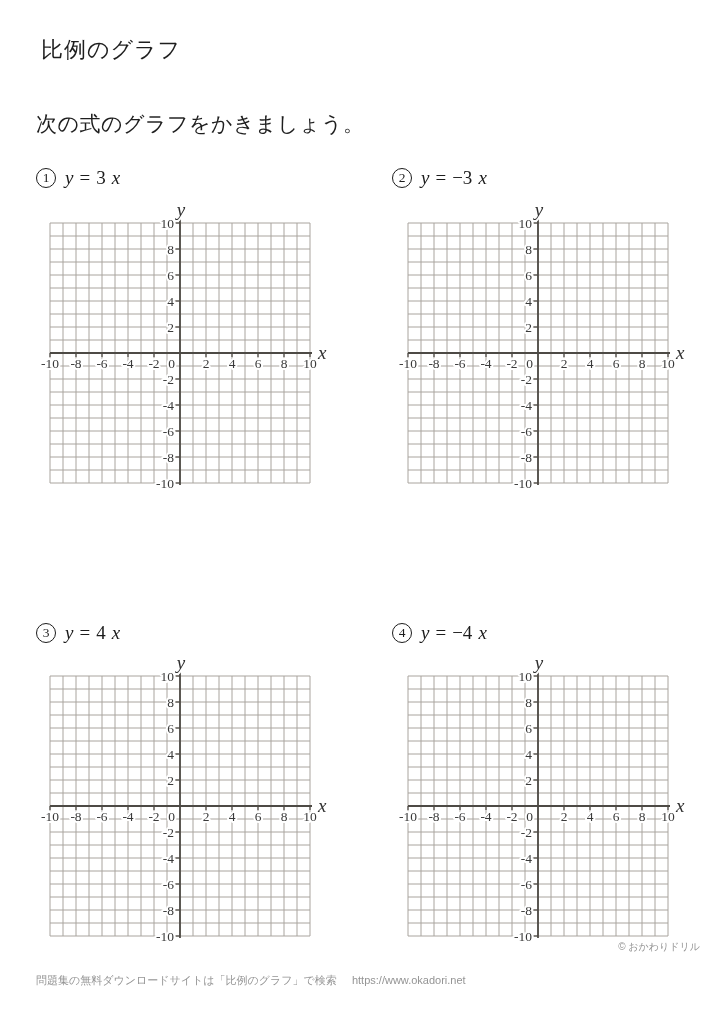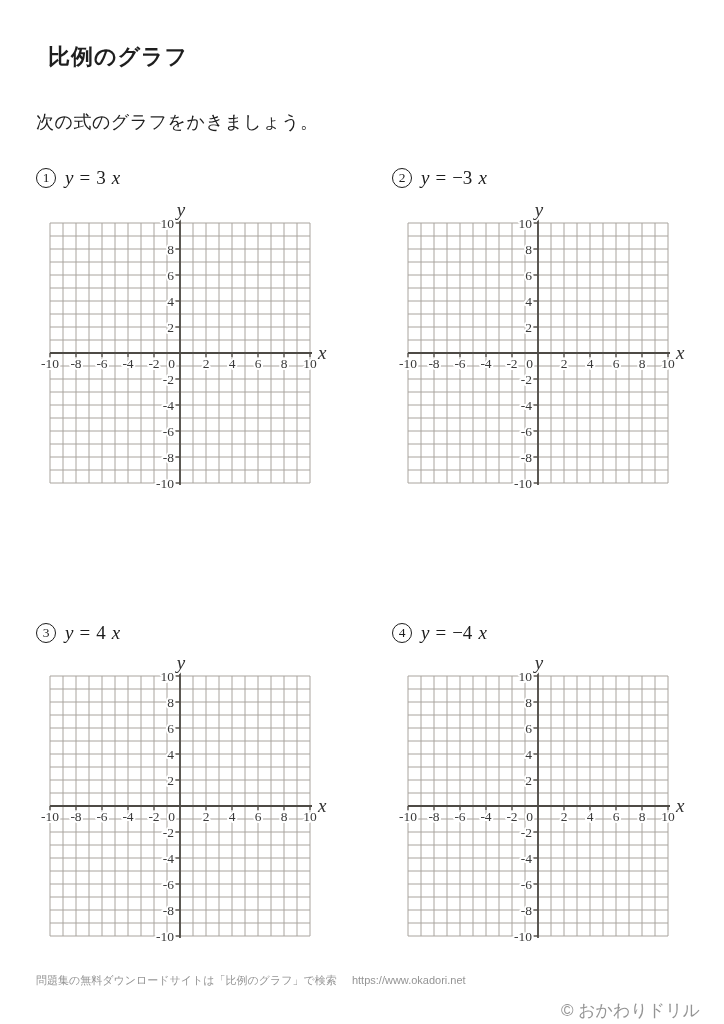--- a/index.html
+++ b/index.html
@@ -1,39 +1,39 @@
 <!DOCTYPE html>
 <html><head>
 <meta charset="utf-8">
 <style>
   html,body{margin:0;padding:0;background:#fff;}
   .page{position:relative;width:724px;height:1024px;background:#ffffff;overflow:hidden;
         font-family:"Liberation Sans",sans-serif;}
-  .page-title{position:absolute;left:36px;top:30px;margin:12px;font-size:22px;font-weight:700;
+  .page-title{position:absolute;left:36px;top:30px;margin:5px;font-size:22px;font-weight:400;
         color:#1e1e1e;letter-spacing:1px;}
-  .instruction{position:absolute;left:36px;top:110px;margin:0;font-size:18px;color:#1e1e1e;
+  .instruction{position:absolute;left:36px;top:110px;margin:0;font-size:21px;color:#1e1e1e;
         letter-spacing:.5px;}
   .prob{position:absolute;display:flex;align-items:center;color:#1c1c1c;}
   .pnum{box-sizing:border-box;width:20px;height:20px;border:1.4px solid #1c1c1c;border-radius:50%;
         display:flex;align-items:center;justify-content:center;font-size:13.5px;
         font-family:"Liberation Serif",serif;line-height:1;}
   .eq{margin-left:9px;font-family:"Liberation Serif",serif;font-size:19px;color:#1c1c1c;
         display:flex;align-items:baseline;}
   .eq .lhs,.eq .varx{font-style:italic;}
   .eq .rel{margin:0 6px;}
   .eq .varx{margin-left:6px;}
   .plot{position:absolute;width:316px;height:306px;}
   .plot svg{display:block;}
   .tick{font-family:"Liberation Serif",serif;font-size:13.5px;fill:#3a3a3a;
         paint-order:stroke;stroke:#ffffff;stroke-width:4px;stroke-linejoin:round;}
   .axisvar{font-family:"Liberation Serif",serif;font-style:italic;font-size:19px;fill:#2e2e2e;
         paint-order:stroke;stroke:#ffffff;stroke-width:4px;stroke-linejoin:round;}
   .footer-left{position:absolute;left:36px;top:973px;font-size:11px;color:#949494;}
   .footer-left .url{margin-left:12px;}
-  .footer-right{position:absolute;right:24px;top:999px;font-size:17px;color:#949494;}
+  .footer-right{position:absolute;right:24px;top:940px;font-size:10px;color:#949494;}
 </style>
 </head>
 <body>
 
 <div class="page">
 
   <h1 class="page-title">比例のグラフ</h1>
   <p class="instruction">次の式のグラフをかきましょう。</p>
 
   <div class="prob" style="left:36px;top:167px">

